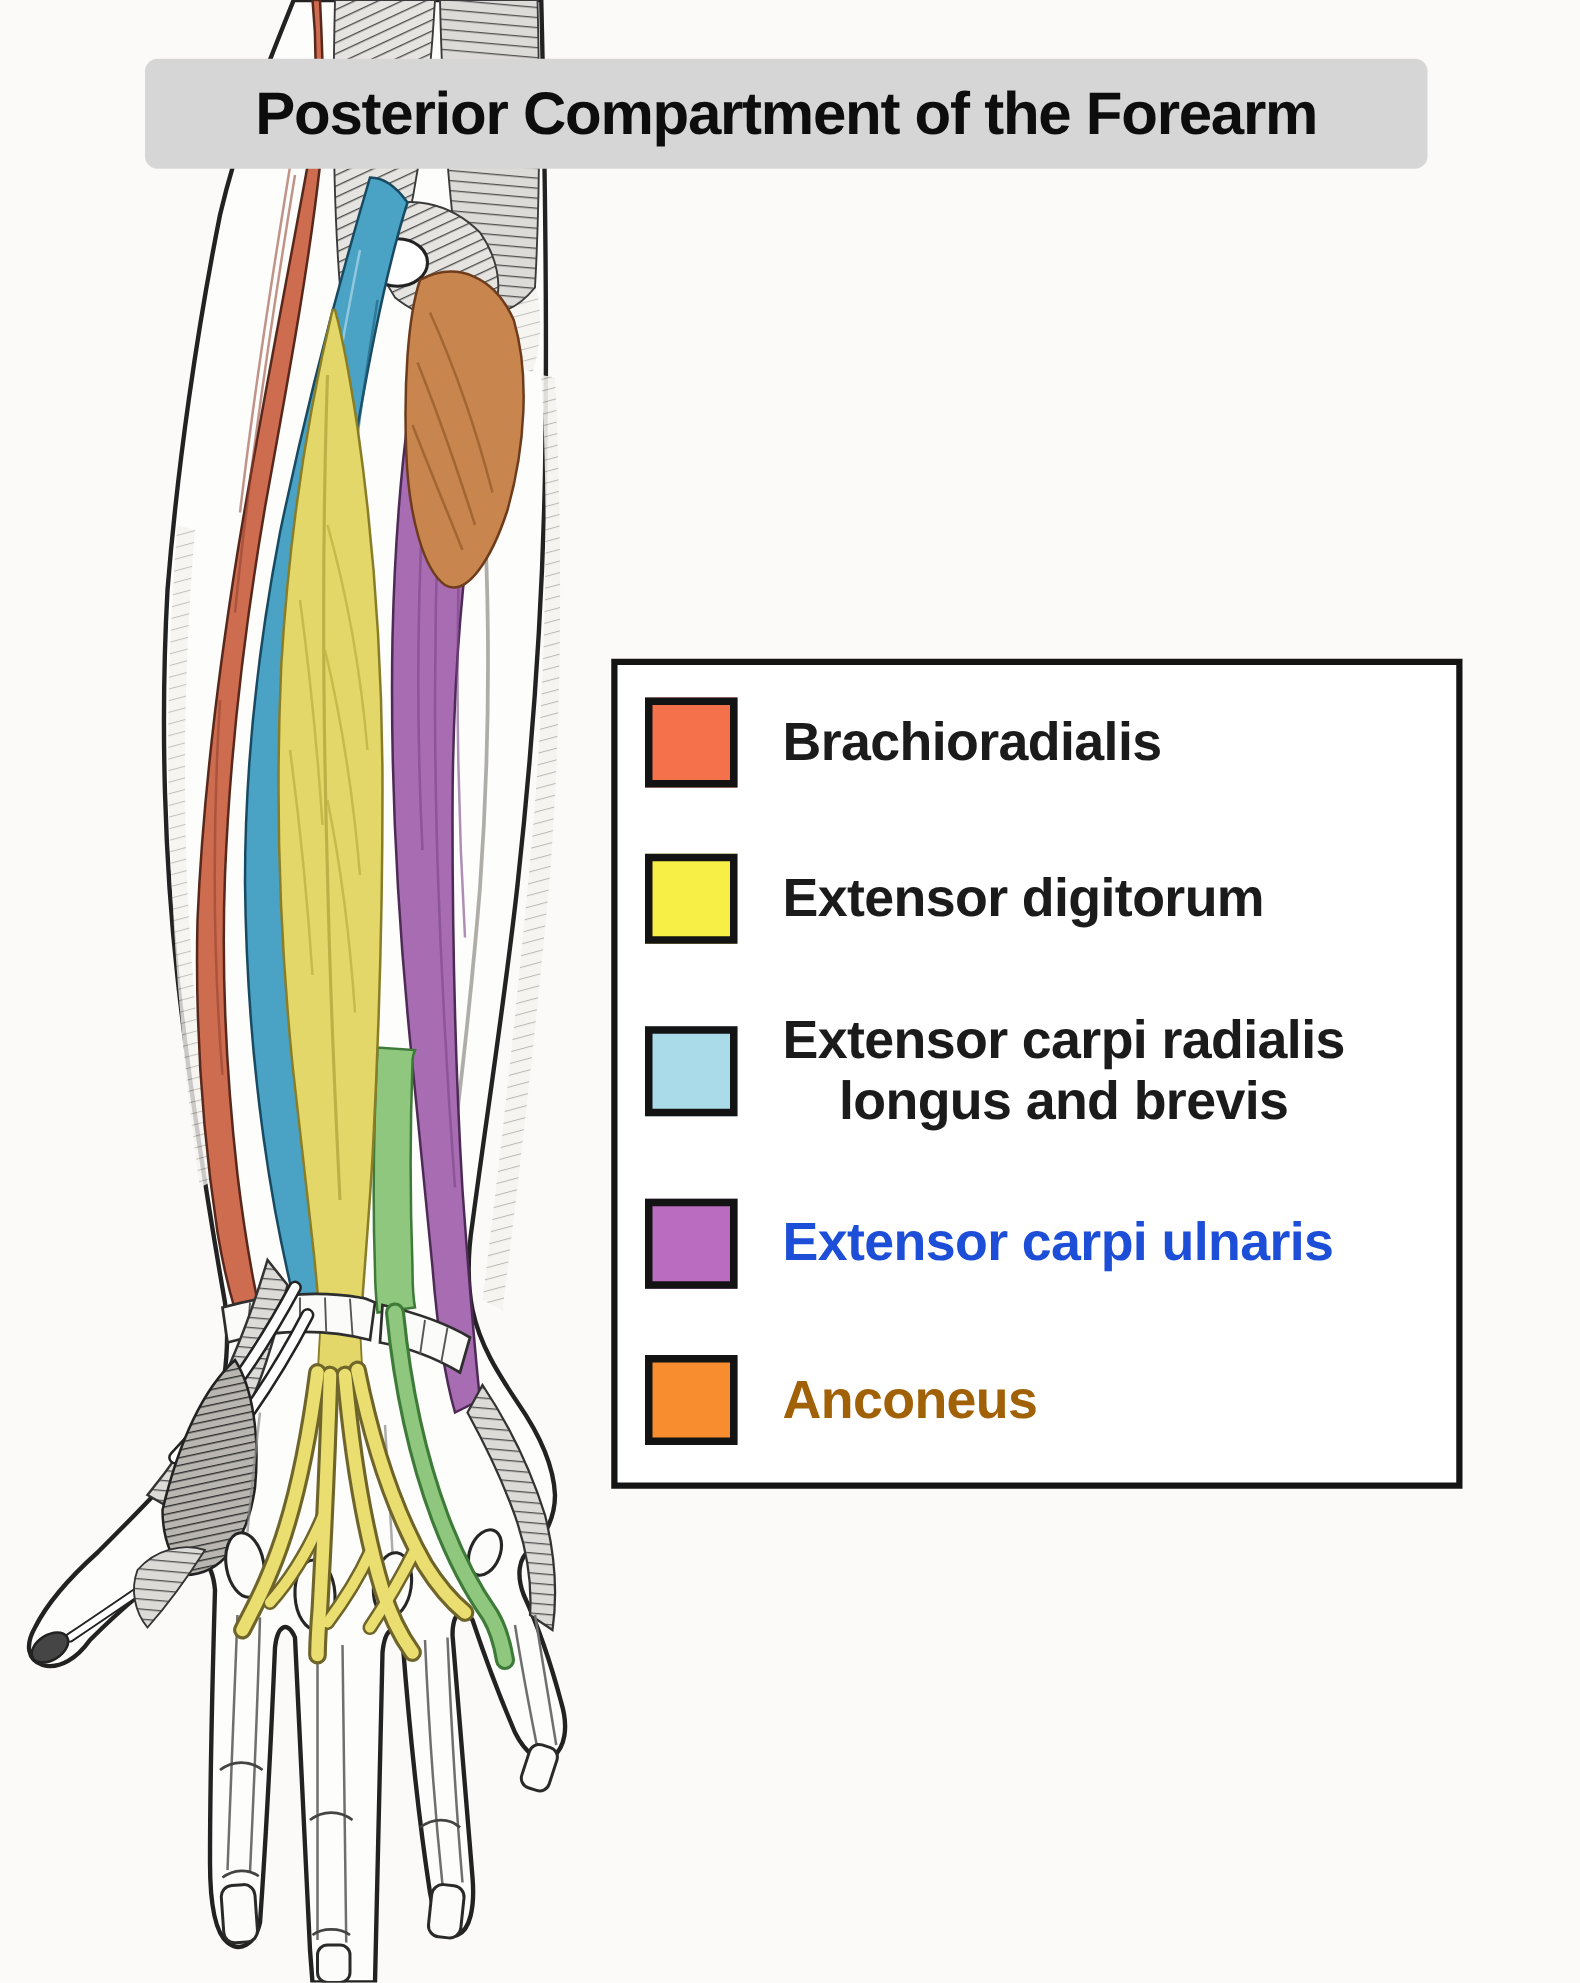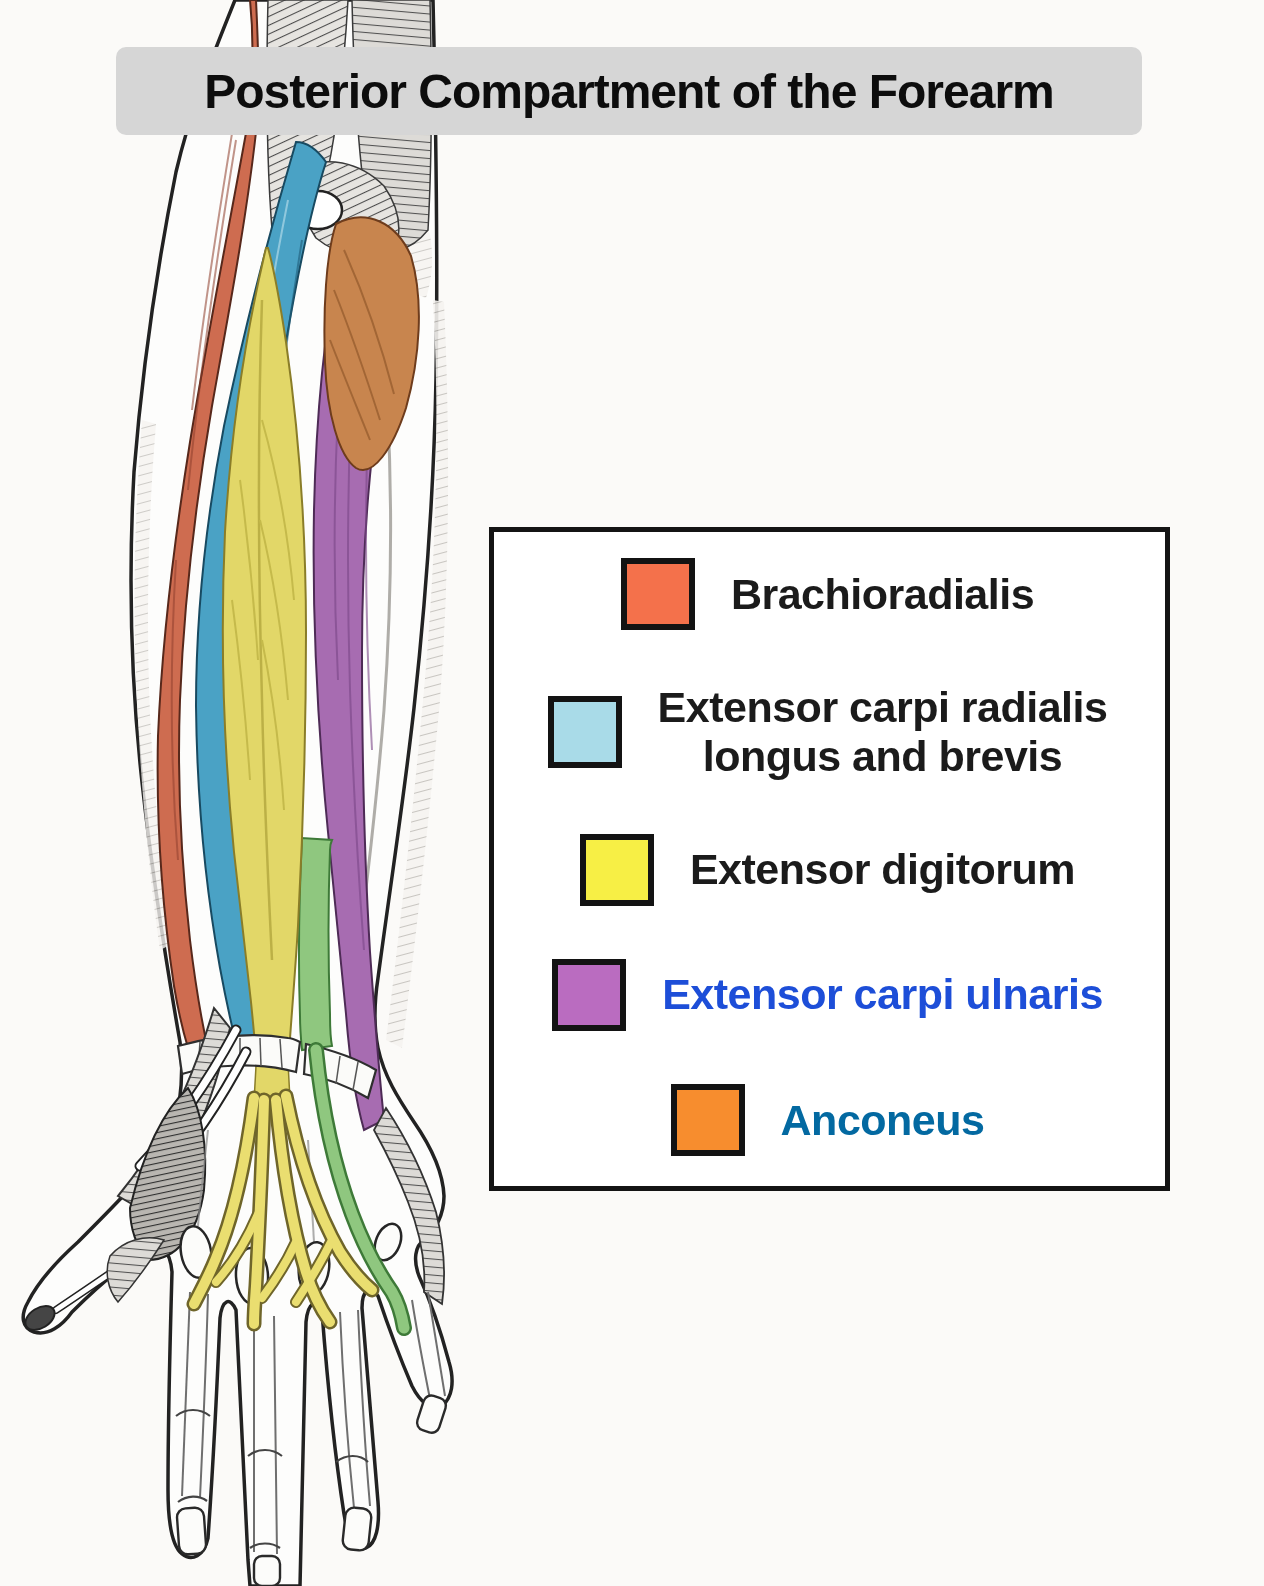--- a/index.html
+++ b/index.html
@@ -237,45 +237,45 @@
         <path d="M 296,1242 C 286,1264 274,1282 262,1298"></path>
         <path d="M 332,1240 C 320,1264 308,1284 296,1302"></path>
       </g>
     </g>
   </svg>
 
   <div class="banner" style="background: rgb(214, 214, 214);">
     <span class="banner-text" style="color: rgb(13, 13, 13);">Posterior Compartment of the Forearm</span>
   </div>
 
-  <div class="legend" style="background: rgb(255, 255, 255); border-color: rgb(20, 20, 20); align-items: center;">
+  <div class="legend" style="background: rgb(255, 255, 255); border-color: rgb(20, 20, 20);">
 
     <div class="legend-row">
       <span class="swatch" style="background: rgb(244, 113, 75);"></span>
       <span class="legend-label" style="color: rgb(27, 27, 27);">Brachioradialis</span>
+    </div>
+
+    <div class="legend-row">
+      <span class="swatch" style="background: rgb(247, 239, 69);"></span>
+      <span class="legend-label" style="color: rgb(27, 27, 27);">Extensor digitorum</span>
     </div>
 
     <div class="legend-row">
       <span class="swatch" style="background: rgb(169, 219, 232);"></span>
       <span class="legend-label" style="color: rgb(27, 27, 27);">
         <span>Extensor carpi radialis</span>
         <span class="line2">longus and brevis</span>
       </span>
     </div>
 
-    <div class="legend-row">
-      <span class="swatch" style="background: rgb(247, 239, 69);"></span>
-      <span class="legend-label" style="color: rgb(27, 27, 27);">Extensor digitorum</span>
-    </div>
-
 
     <div class="legend-row">
       <span class="swatch" style="background: rgb(186, 108, 192);"></span>
       <span class="legend-label" style="color: #1d4ed8;">Extensor carpi ulnaris</span>
     </div>
 
     <div class="legend-row">
       <span class="swatch" style="background: rgb(247, 141, 46);"></span>
-      <span class="legend-label" style="color: #0369a1;">Anconeus</span>
+      <span class="legend-label" style="color: #a16207;">Anconeus</span>
     </div>
 
   </div>
 </div>
 
 </body></html>

